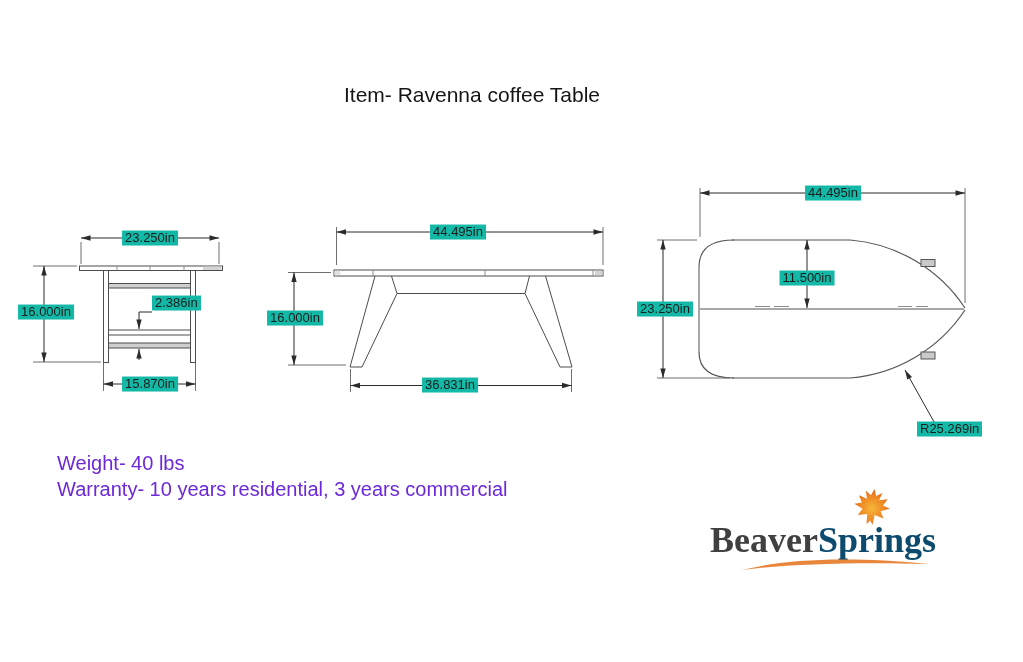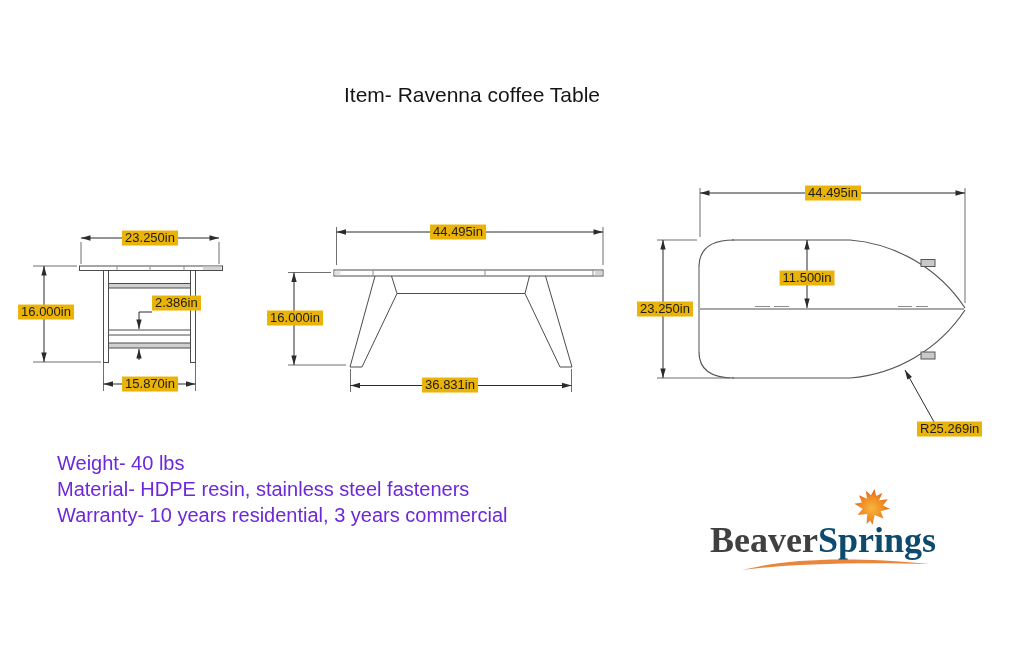--- a/index.html
+++ b/index.html
@@ -7,21 +7,21 @@
          font-family:"Liberation Sans",sans-serif;}
   svg.cad{position:absolute;left:0;top:0;}
   .ext{stroke:#6f6f6f;stroke-width:1;fill:none;}
   .dimline{stroke:#2b2b2b;stroke-width:1;fill:none;}
   .part{stroke:#4c4c4c;stroke-width:1;fill:#fff;}
   .part-shaded{stroke:#4c4c4c;stroke-width:1;fill:#cfcfcf;}
   .edge{stroke:#4c4c4c;stroke-width:1;fill:none;}
   .gedge{stroke:#a8a8a8;stroke-width:2;fill:none;}
   .curve{stroke:#565656;stroke-width:1.2;fill:none;}
   .tick{stroke:#8c8c8c;stroke-width:1;}
-  .dim{position:absolute;font-size:13px;color:#1c1c1c;background:#eab308;padding:0 3px;
+  .dim{position:absolute;font-size:13px;color:#1c1c1c;background:#14b8a6;padding:0 3px;
        white-space:nowrap;transform:translate(-50%,-50%);line-height:1.15;}
   .dim.anchor-left{transform:translateY(-50%);}
   #title{position:absolute;left:472px;top:83px;transform:translateX(-50%);
          font-size:21px;color:#151515;white-space:nowrap;}
   #specs{position:absolute;left:57px;top:450px;font-size:20px;line-height:26px;color:#6d28d9;}
   #logo{position:absolute;left:710px;top:519px;font-family:"Liberation Serif",serif;
         font-weight:bold;font-size:36px;white-space:nowrap;letter-spacing:0px;}
   #logo .p1{color:#404040;}
   #logo .p2{color:#0c4a6e;}
   #leaf{position:absolute;left:853px;top:483px;transform:rotate(8deg);}
@@ -144,21 +144,20 @@
   <span class="dim" style="left:295px;top:318px;">16.000in</span>
   <span class="dim" style="left:450px;top:385px;">36.831in</span>
 
   <span class="dim" style="left:833px;top:193px;">44.495in</span>
   <span class="dim" style="left:665px;top:309px;">23.250in</span>
   <span class="dim" style="left:807px;top:278px;">11.500in</span>
   <span class="dim anchor-left" style="left:917px;top:429px;">R25.269in</span>
 
   <div id="specs">
     <div>Weight- 40 lbs</div>
-    <div>Material- HDPE resin, stainless steel fasteners</div>
     <div>Warranty- 10 years residential, 3 years commercial</div>
   </div>
 
   <div id="logo"><span class="p1">Beaver</span><span class="p2">Springs</span></div>
 
   <svg id="leaf" width="38" height="48" viewBox="0 0 100 100">
     <defs>
       <radialGradient id="leafgrad" cx="50%" cy="55%" r="60%">
         <stop offset="0%" stop-color="#f6b63a"></stop>
         <stop offset="55%" stop-color="#ef8a24"></stop>

